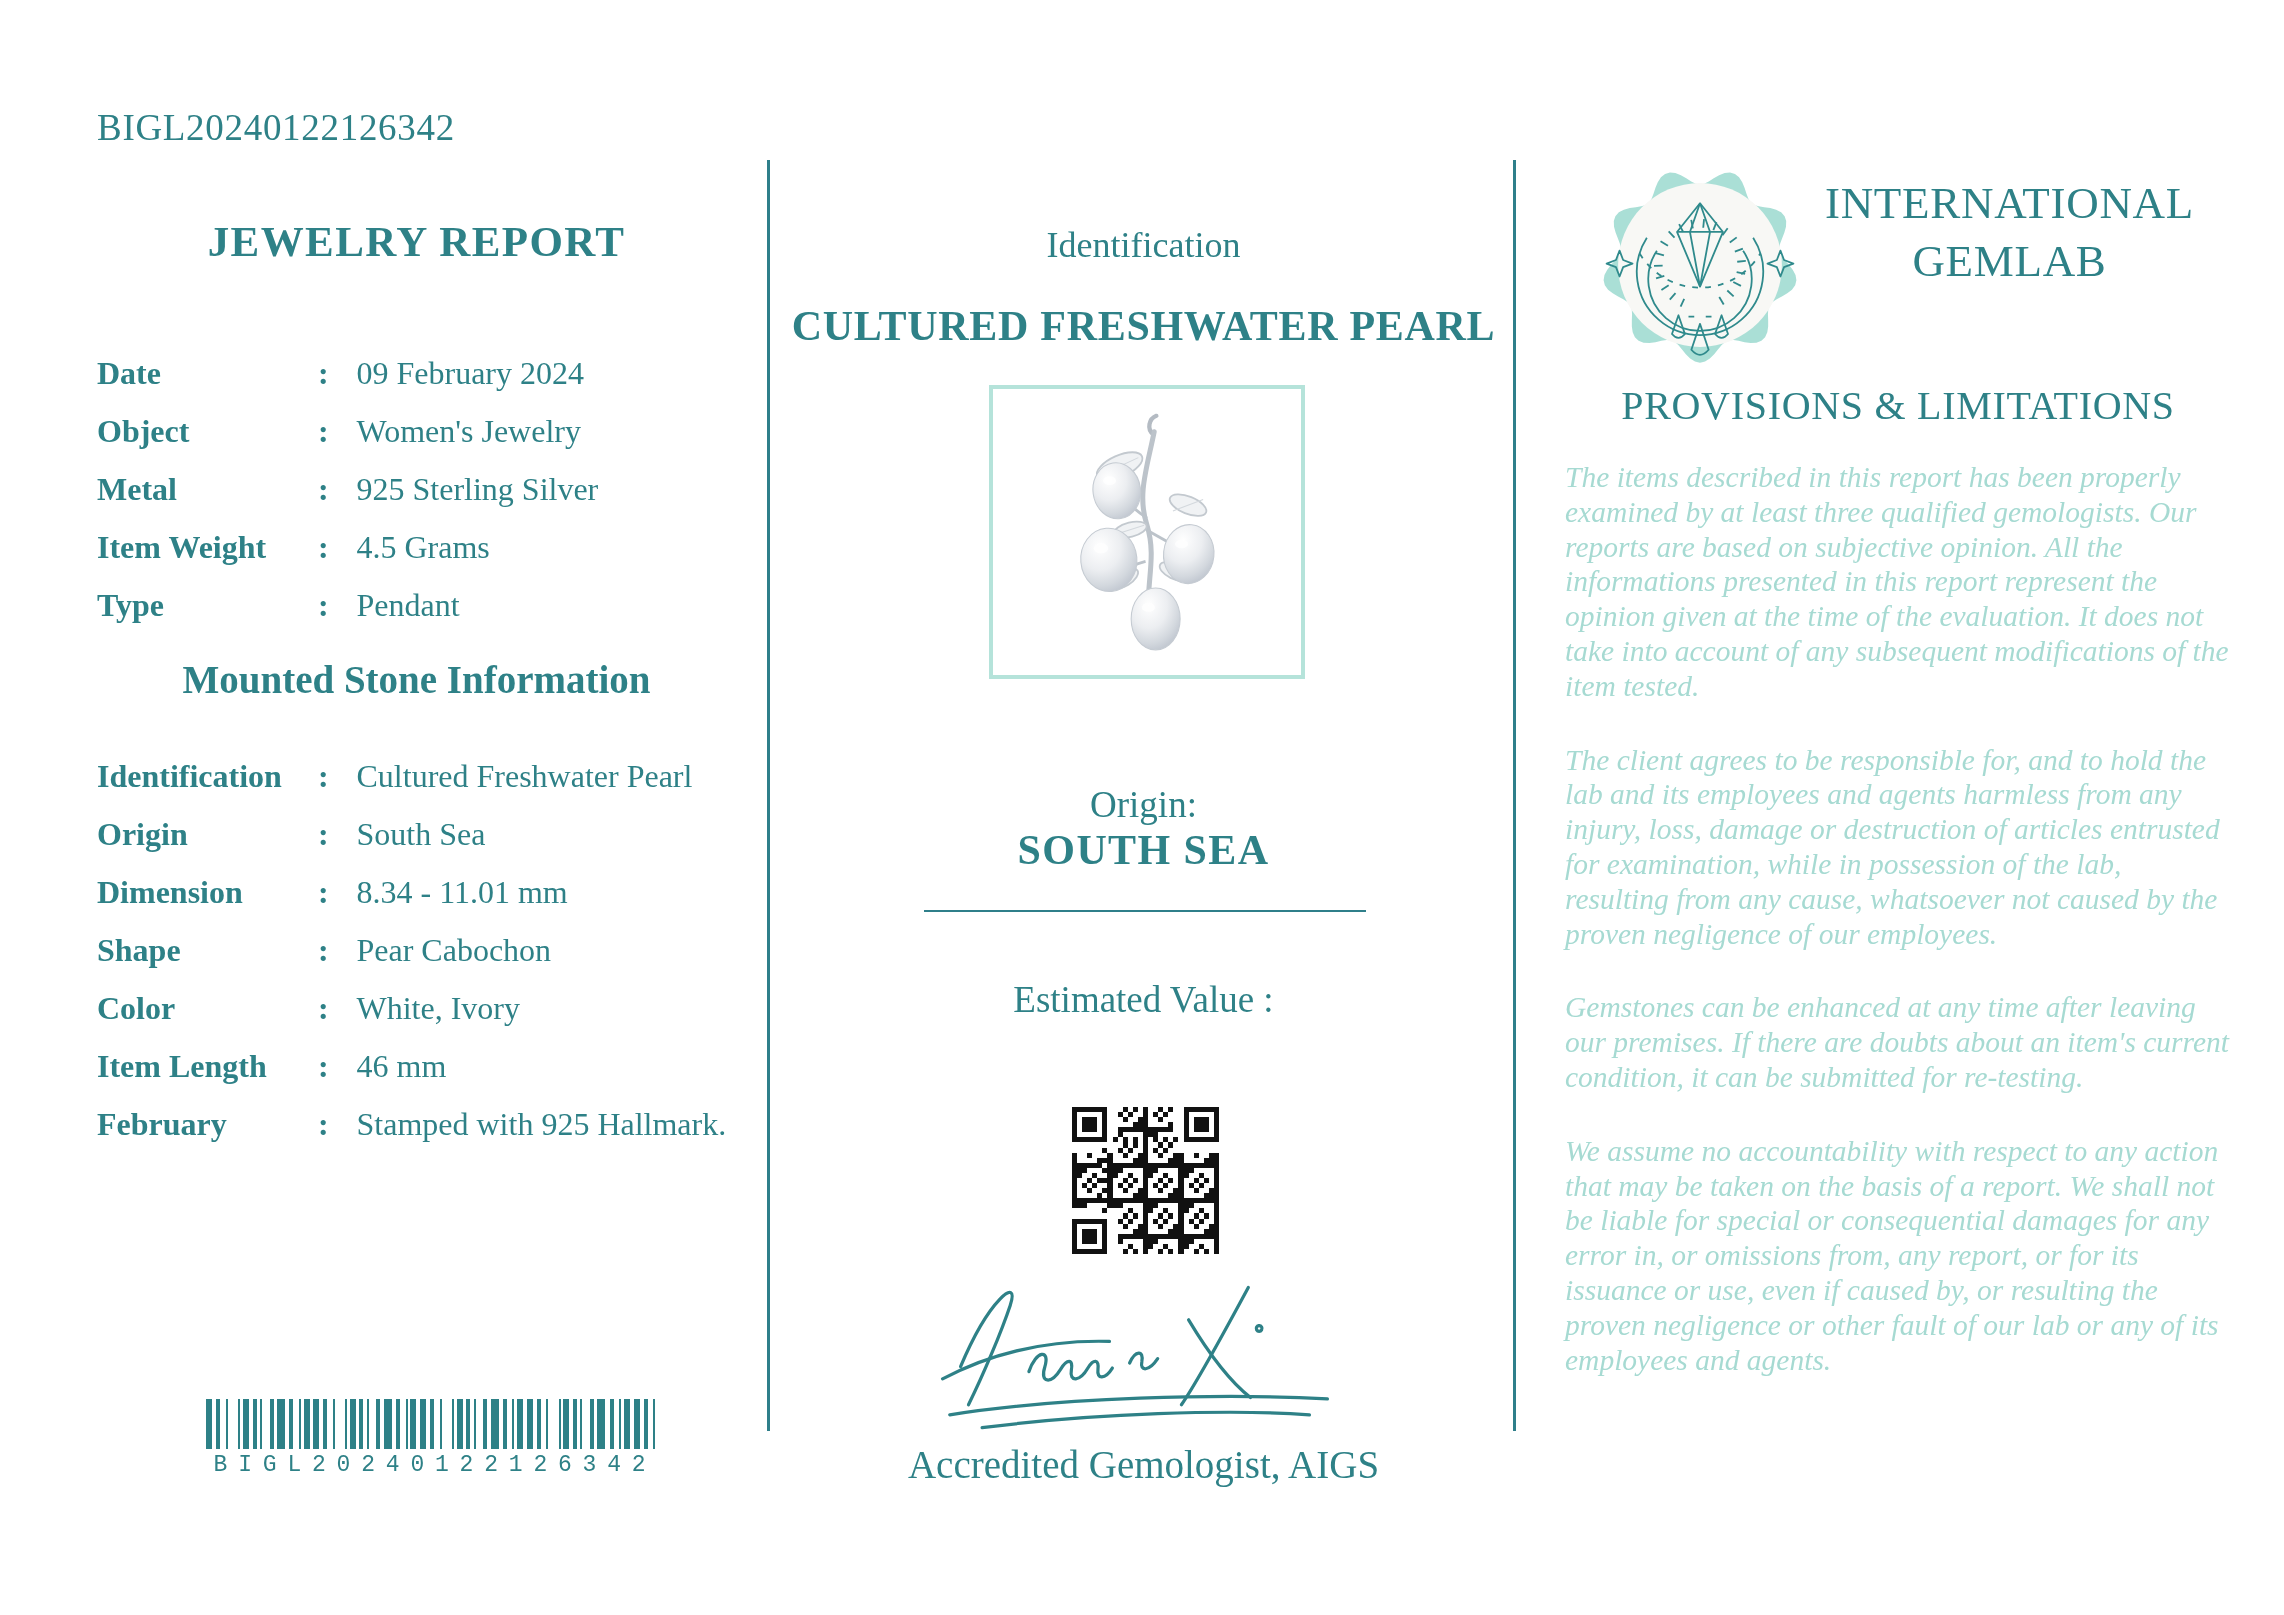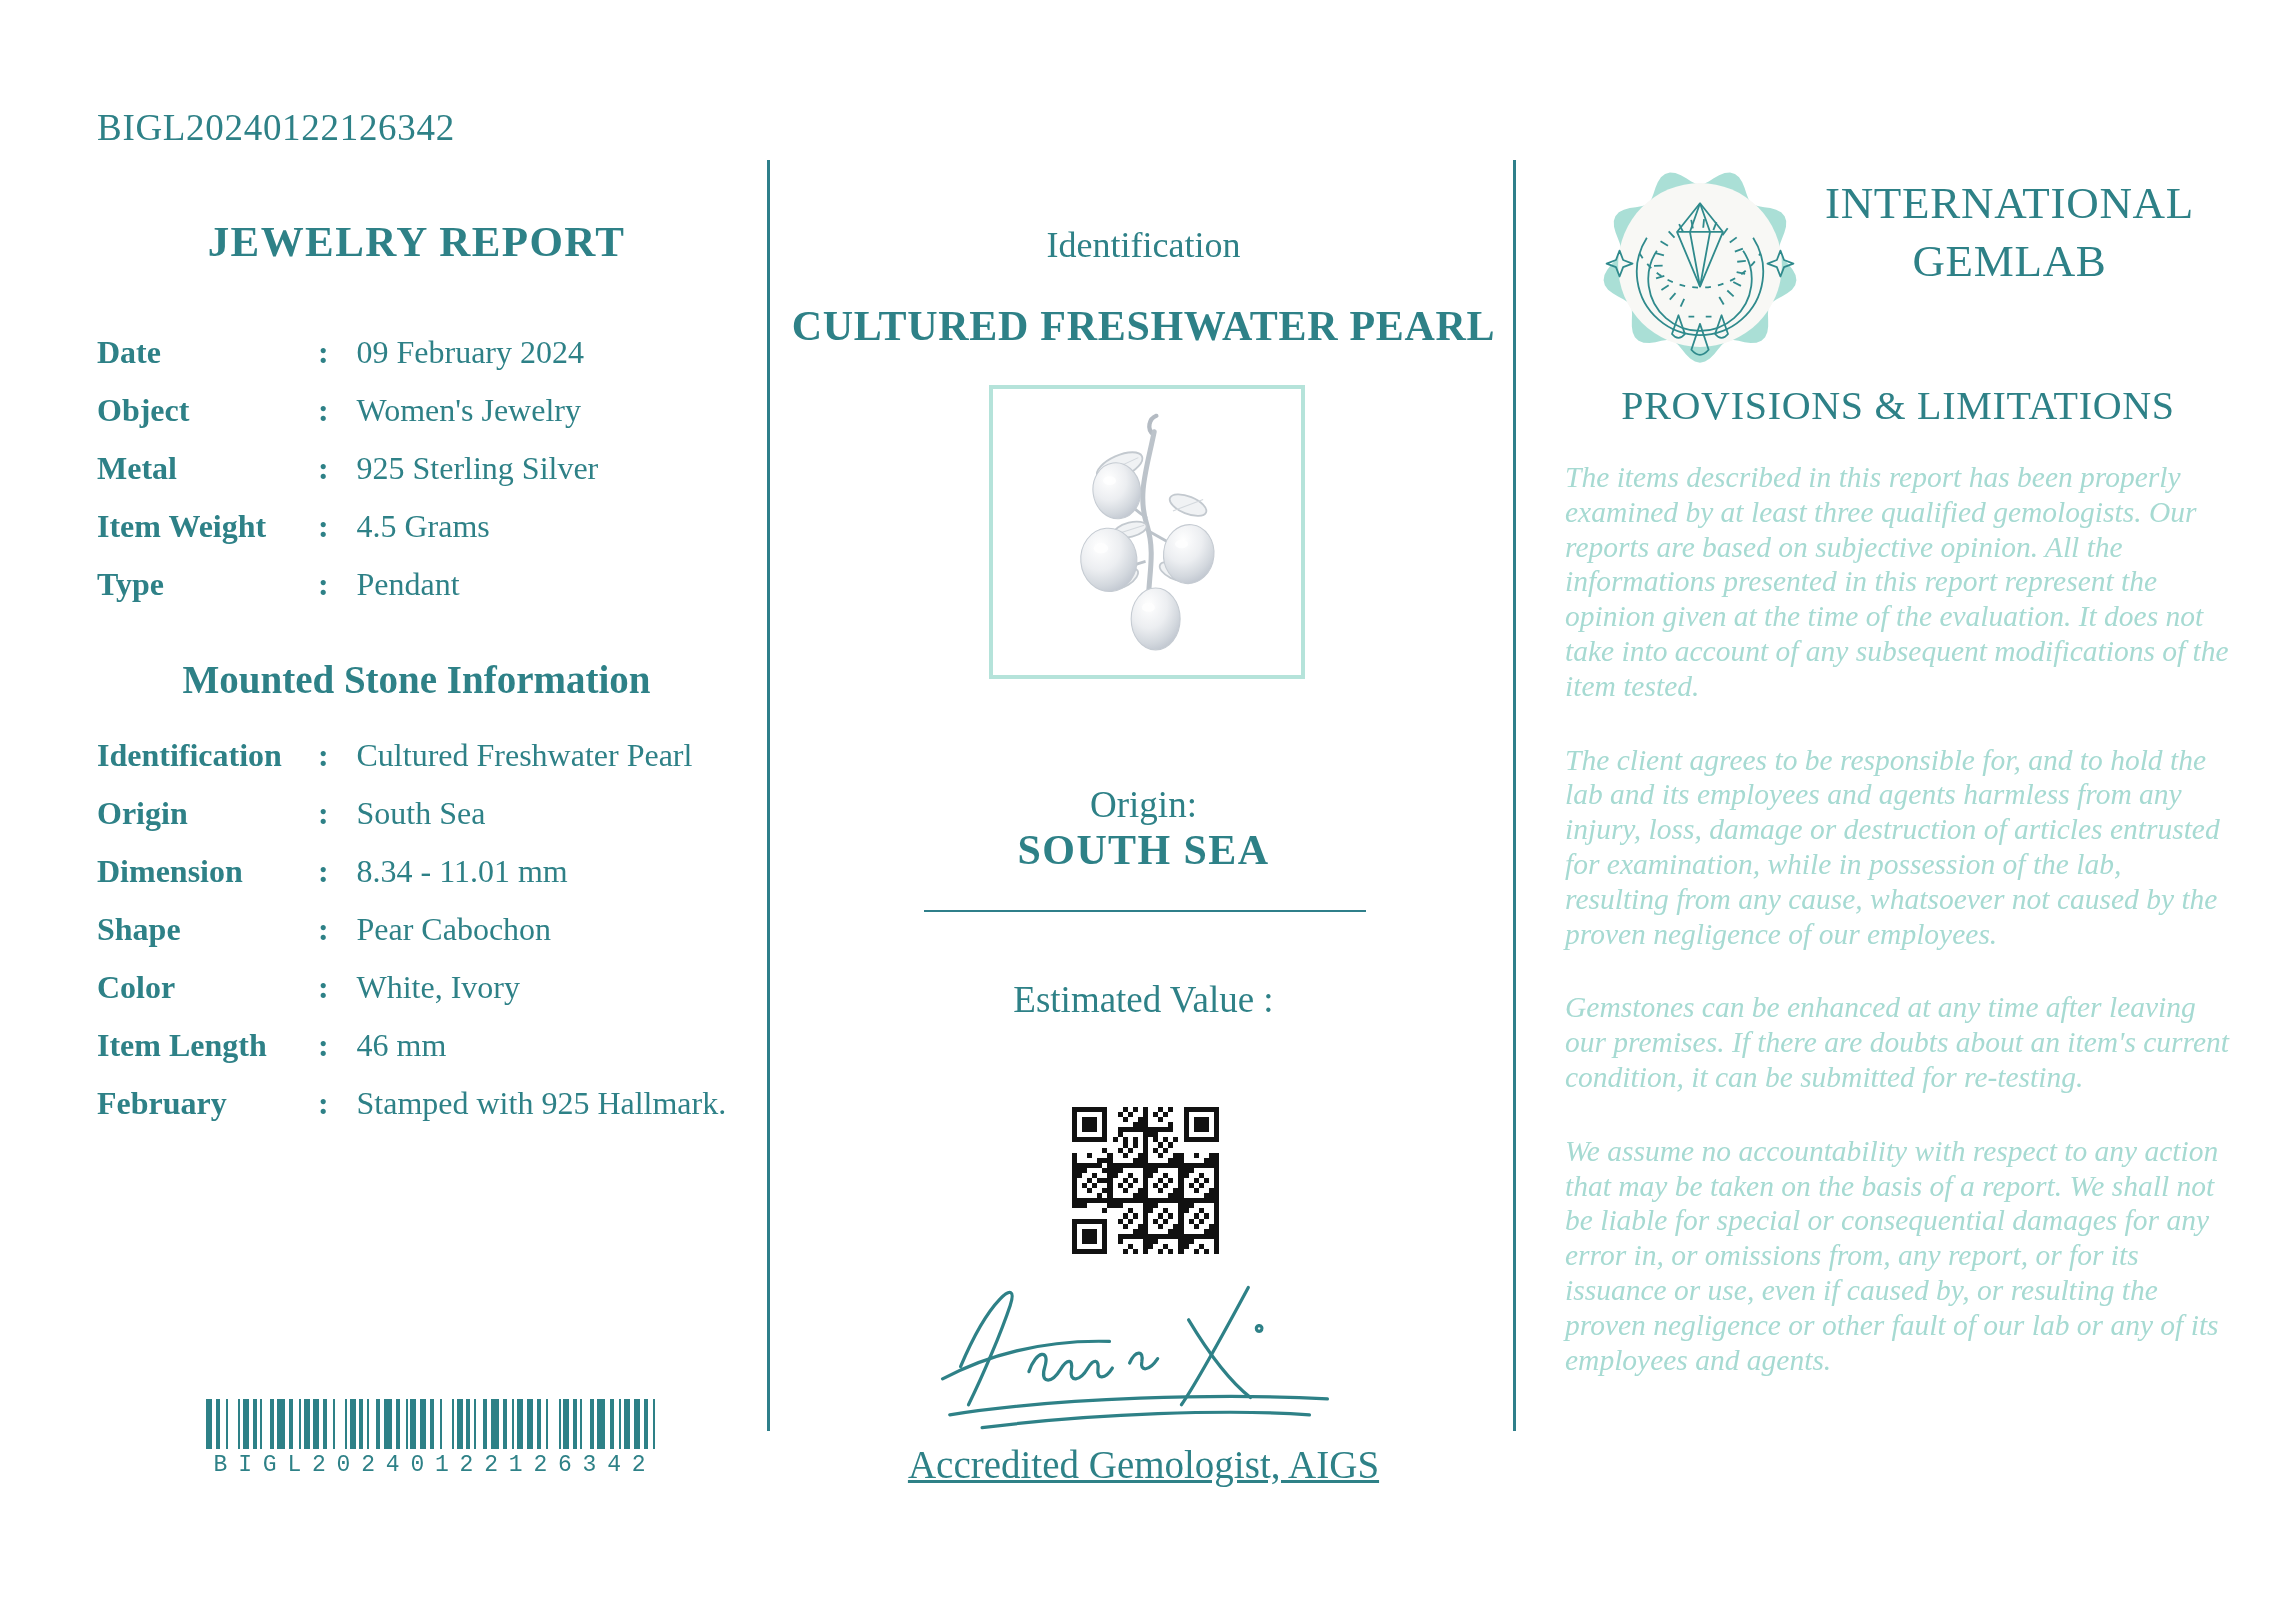--- a/index.html
+++ b/index.html
@@ -10,21 +10,21 @@
 
   
   .vdiv{position:absolute;top:160px;height:1271px;width:2.9px;background:#2f7f8a;}
 
   
   #report-number{left:97px;top:106px;font-size:37px;letter-spacing:0.7px;}
   #jewelry-title{left:93px;top:217px;width:647px;font-size:43px;font-weight:bold;letter-spacing:1.4px;}
   .field-table{left:97px;width:647px;}
   #table-item{top:334px;}
   #table-stone{top:737px;}
-  .frow{display:flex;align-items:flex-start;height:58px;font-size:32px;}
+  .frow{display:flex;align-items:flex-end;height:58px;font-size:32px;}
   .frow .lbl{width:221px;font-weight:bold;flex:none;}
   .frow .colon{width:24.5px;font-weight:bold;flex:none;}
   .frow .val{margin-left:14px;white-space:nowrap;}
   #stone-title{left:93px;top:651px;width:647px;height:58px;line-height:58px;font-size:39px;font-weight:bold;}
   #barcode-block{left:205px;top:1399px;width:460px;}
   #barcode-text{margin-top:1.4px;font-family:"Liberation Mono","DejaVu Sans Mono",monospace;
                 font-size:23px;letter-spacing:10.8px;white-space:nowrap;color:#2e8187;}
 
   
   .midwrap{left:784px;width:719px;}
@@ -32,21 +32,21 @@
   #ident-result{top:302px;font-size:42px;font-weight:bold;letter-spacing:0.7px;}
   #photo-frame{left:989px;top:385px;width:308px;height:286px;border:4.3px solid #b5e3da;
                background:#ffffff;display:flex;align-items:center;justify-content:center;}
   #origin-label{top:783px;font-size:37px;}
   #origin-value{top:826px;font-size:42px;font-weight:bold;letter-spacing:1.4px;}
   #mid-divider{left:924px;top:910px;width:442px;height:2.2px;background:#2f7f8a;}
   #est-label{top:978px;font-size:37px;}
   #est-value{top:1046px;font-size:42px;font-weight:bold;}
   #qr{left:1072px;top:1107px;}
   #signature{left:921px;top:1255px;}
-  #accredited{top:1442px;font-size:39px;text-decoration:underline;}
+  #accredited{top:1442px;font-size:39px;}
 
   
   #lab-title{left:1801px;top:174px;width:417px;font-size:45px;line-height:58px;letter-spacing:0.7px;}
   #prov-heading{left:1553px;top:382px;width:690px;font-size:40px;letter-spacing:0.7px;}
   #prov-paras{left:1565px;top:460px;width:667px;}
   #prov-paras p{margin:0 0 39px 0;font-size:29.5px;line-height:1.18;font-style:italic;
                 color:#a6dad2;}
 </style>
 </head>
 <body>

